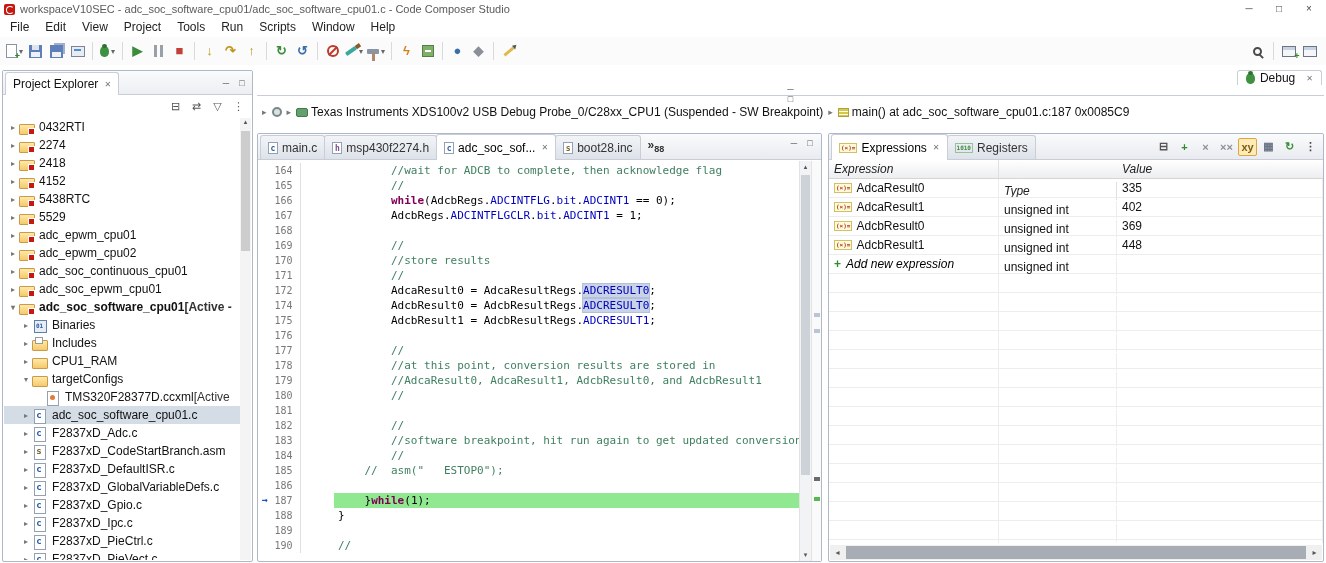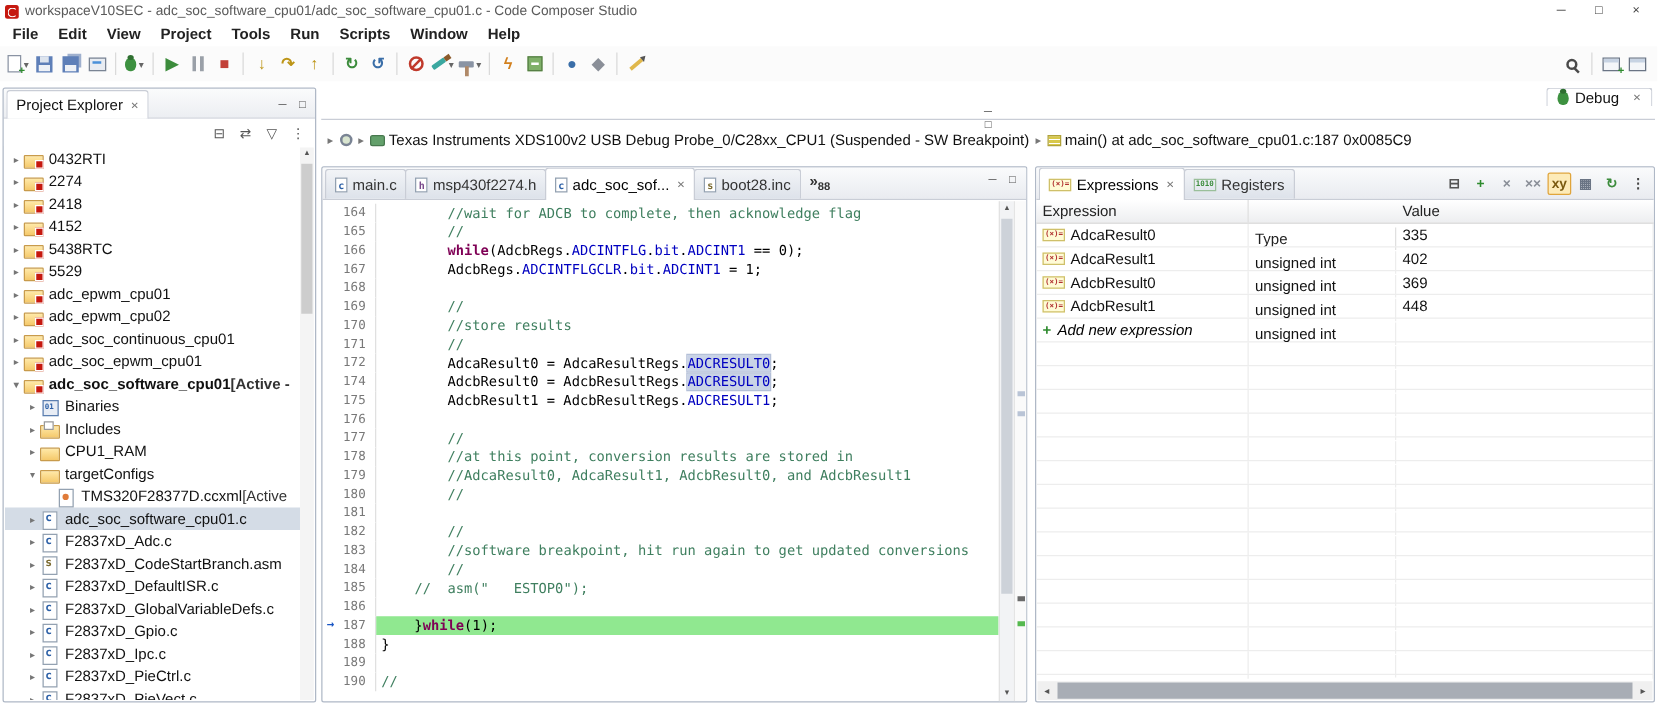--- a/index.html
+++ b/index.html
@@ -7,21 +7,21 @@
 body{font-family:"Liberation Sans",sans-serif;font-size:12px;color:#111;background:#FFF;position:relative;}
 
 
 .titlebar{height:17px;display:flex;align-items:center;padding:1px 2px 0 4px;background:#FFF;}
 .app-icon{width:11px;height:11px;background:#C6180F;border-radius:2px;position:relative;flex:none;}
 .app-icon::after{content:"";position:absolute;left:2px;top:2px;width:6px;height:6px;border:1.5px solid #FFF;border-radius:50%;border-right-color:transparent;}
 .title-text{margin-left:5px;font-size:11px;color:#5A5A5A;white-space:nowrap;}
 .win-controls{margin-left:auto;display:flex;}
 .win-btn{width:30px;height:15px;text-align:center;font-size:10px;color:#444;line-height:14px;}
 .menubar{height:20px;display:flex;align-items:center;padding-left:2px;background:#FFF;}
-.menu-item{padding:2px 8px;color:#222;font-weight:bold;}
+.menu-item{padding:2px 8px;color:#222;}
 .toolbar{height:28px;display:flex;align-items:center;padding:0 6px 0 4px;background:#FBFBFB;}
 .tb-left,.tb-right{display:flex;align-items:center;}
 .tb-right{margin-left:auto;}
 .tb-btn{height:24px;min-width:21px;display:flex;align-items:center;justify-content:center;padding:0 2px;border-radius:2px;}
 .tb-sep{width:1px;height:18px;background:#DADADA;margin:0 4px;display:inline-block;}
 .tb-glyph{font-size:13px;font-weight:bold;line-height:14px;}
 .tb-dd{font-size:8px;color:#666;margin-left:2px;}
 
 
 .cssico{display:inline-block;position:relative;}
@@ -108,42 +108,42 @@
 .ficon{width:10px;height:12px;background:#FFF;border:1px solid #93A1B1;font:bold 8px "DejaVu Sans Mono",monospace;text-align:center;line-height:11px;margin-right:4px;flex:none;}
 .ficon-c{color:#2B5FA6;}.ficon-h{color:#7A4A8C;}.ficon-inc{color:#7A6A30;}
 .tab-overflow{margin-left:8px;align-self:center;color:#333;font-weight:bold;}
 .tab-overflow .cnt{font-size:9px;vertical-align:sub;}
 .editor-minmax{position:absolute;right:3px;top:4px;display:flex;}
 .code-wrap{position:absolute;left:0;right:22px;top:27px;bottom:0;overflow:hidden;font-family:"DejaVu Sans Mono","Liberation Mono",monospace;font-size:11px;padding-top:2px;}
 .cline{height:15px;line-height:15px;display:flex;white-space:pre;}
 .c-ann{width:13px;flex:none;text-align:center;font-size:10px;line-height:14px;}
 .cur-arrow{color:#1A56C4;font-weight:bold;}
 .c-num{width:30px;flex:none;text-align:center;padding-right:4px;color:#787878;font-size:10px;border-right:1px solid #E0E0E0;background:#FFF;}
-.c-body{flex:1;padding-left:4px;}
+.c-body{flex:1;padding-left:4px;margin-left:33px;}
 .c-body.cur{background:#90E890;}
 .tk-pln{color:#000;}
 .tk-cmt{color:#3F7F5F;}
 .tk-kw{color:#7F0055;font-weight:bold;}
 .tk-fld{color:#0000C0;}
 .tk-num{color:#000;}
 .tk-occ{color:#0000C0;background:#C9D3E6;outline:1px solid #B4C0D8;}
 .vscroll{position:absolute;right:10px;top:27px;bottom:0;width:12px;background:#F2F3F5;border-left:1px solid #E2E2E2;}
 .vs-arrow{display:block;text-align:center;font-size:7px;color:#555;height:12px;line-height:12px;}
 .vs-arrow.dn{position:absolute;bottom:0;left:0;right:0;}
 .vs-thumb{position:absolute;left:1px;right:1px;top:14px;height:300px;background:#CDD2D9;}
 .overview{position:absolute;right:0;top:27px;bottom:0;width:10px;background:#FAFAFA;border-left:1px solid #E4E4E4;}
 .ov-mark{position:absolute;left:2px;width:6px;height:4px;}
 
 
 .expr-tabrow{height:26px;display:flex;align-items:flex-end;background:linear-gradient(#FAFBFC,#E9EBF0);border-bottom:1px solid #C9CDD6;padding-left:2px;}
 .expr-icons{display:flex;align-items:center;gap:2px;margin-left:auto;align-self:center;padding-right:3px;}
 .xicon{font:bold 6px "DejaVu Sans Mono",monospace;background:#FFFBD6;border:1px solid #CFC06A;color:#B03030;padding:1px;margin-right:4px;flex:none;line-height:6px;}
 .regicon{font:bold 6px "DejaVu Sans Mono",monospace;color:#3C8C3C;border:1px solid #9ABF9A;padding:1px;margin-right:4px;line-height:6px;}
 .xhead{display:flex;height:19px;background:linear-gradient(#FFFFFF,#EDEEF0);border-bottom:1px solid #D5D5D5;color:#222;align-items:center;}
-.xh{padding:0 5px;height:100%;display:flex;align-items:center;border-right:1px solid #E0E0E0;}
+.xh{padding:0 5px;height:100%;display:flex;align-items:center;border-right:1px solid #E0E0E0;font-style:italic;}
 .xc1{width:170px;}.xc2{width:118px;margin-top:44px;}.xc3{flex:1;border-right:none;}
 .xrow{display:flex;height:19px;align-items:center;border-bottom:1px solid #EDEDED;}
 .xc{padding:0 5px;height:100%;display:flex;align-items:center;border-right:1px solid #EDEDED;overflow:hidden;}
 .addplus{color:#2E8B2E;font-weight:bold;font-size:12px;margin-right:5px;}
 .addlabel{font-style:italic;color:#000000;text-align:center;}
 .xbody{position:absolute;left:0;right:0;top:45px;bottom:18px;overflow:hidden;}
 .hscroll{position:absolute;left:1px;right:1px;bottom:1px;height:15px;background:#F0F0F0;display:flex;align-items:center;}
 .hs-arrow{width:15px;text-align:center;font-size:8px;color:#555;flex:none;}
 .hs-thumb{flex:1;height:13px;background:#A8ADB5;margin:0 1px;}
 .sash{position:absolute;left:822px;top:133px;width:6px;height:429px;background:#FFF;}

